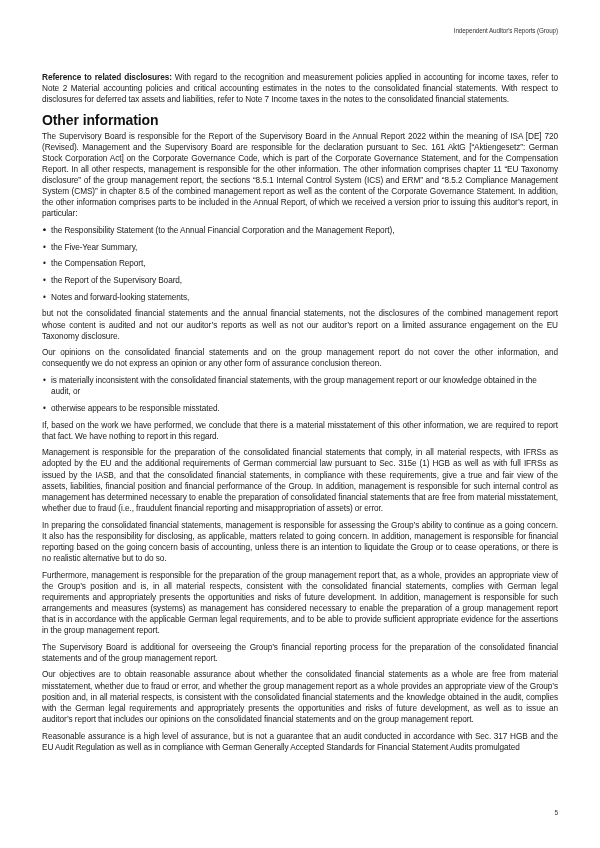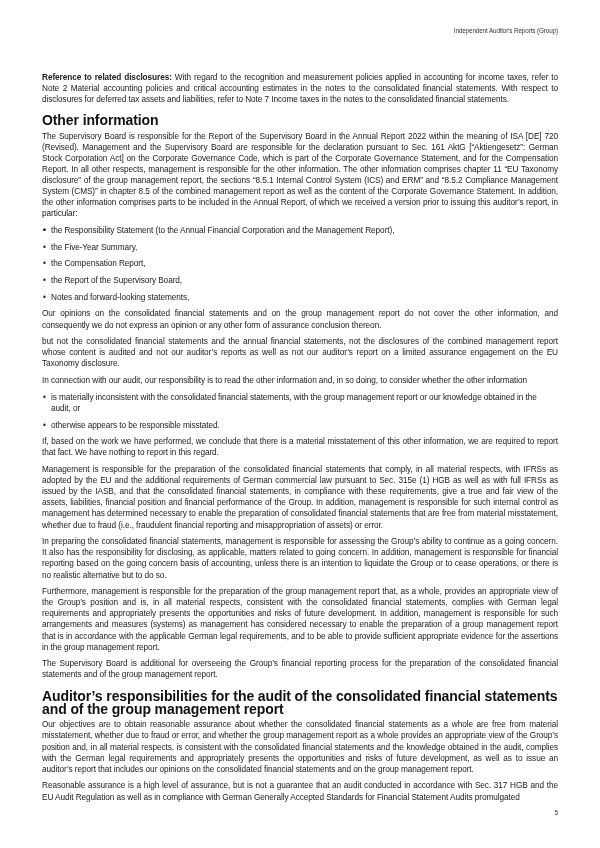--- a/index.html
+++ b/index.html
@@ -84,38 +84,36 @@
     <h2>Other information</h2>
     <p>The Supervisory Board is responsible for the Report of the Supervisory Board in the Annual Report 2022 within the meaning of ISA [DE] 720 (Revised). Management and the Supervisory Board are responsible for the declaration pursuant to Sec. 161 AktG [“Aktiengesetz”: German Stock Corporation Act] on the Corporate Governance Code, which is part of the Corporate Governance Statement, and for the Compensation Report. In all other respects, management is responsible for the other information. The other information comprises chapter 11 “EU Taxonomy disclosure” of the group management report, the sections “8.5.1 Internal Control System (ICS) and ERM” and “8.5.2 Compliance Management System (CMS)” in chapter 8.5 of the combined management report as well as the content of the Corporate Governance Statement. In addition, the other information comprises parts to be included in the Annual Report, of which we received a version prior to issuing this auditor’s report, in particular:</p>
     <ul>
       <li><span class="bullet">•</span></li>
       <li><span class="bullet">•</span><span>the Responsibility Statement (to the Annual Financial Corporation and the Management Report),</span></li>
       <li><span class="bullet">•</span><span>the Five-Year Summary,</span></li>
       <li><span class="bullet">•</span><span>the Compensation Report,</span></li>
       <li><span class="bullet">•</span><span>the Report of the Supervisory Board,</span></li>
       <li><span class="bullet">•</span><span>Notes and forward-looking statements,</span></li>
     </ul>
+    <p>but not the consolidated financial statements and the annual financial statements, not the disclosures of the combined management report whose content is audited and not our auditor’s reports as well as not our auditor’s report on a limited assurance engagement on the EU Taxonomy disclosure.</p>
     <p>Our opinions on the consolidated financial statements and on the group management report do not cover the other information, and consequently we do not express an opinion or any other form of assurance conclusion thereon.</p>
-    <p>but not the consolidated financial statements and the annual financial statements, not the disclosures of the combined management report whose content is audited and not our auditor’s reports as well as not our auditor’s report on a limited assurance engagement on the EU Taxonomy disclosure.</p>
-    <p>In connection with our audit, our responsibility is to read the other information and, in so doing, to consider whether the other information</p>
     <ul>
       <li><span class="bullet">•</span><span>is materially inconsistent with the consolidated financial statements, with the group management report or our knowledge obtained in the audit, or</span></li>
       <li><span class="bullet">•</span><span>otherwise appears to be responsible misstated.</span></li>
     </ul>
     <p>If, based on the work we have performed, we conclude that there is a material misstatement of this other information, we are required to report that fact. We have nothing to report in this regard.</p>
   </section>
 
   <section>
     <p>Management is responsible for the preparation of the consolidated financial statements that comply, in all material respects, with IFRSs as adopted by the EU and the additional requirements of German commercial law pursuant to Sec. 315e (1) HGB as well as with full IFRSs as issued by the IASB, and that the consolidated financial statements, in compliance with these requirements, give a true and fair view of the assets, liabilities, financial position and financial performance of the Group. In addition, management is responsible for such internal control as management has determined necessary to enable the preparation of consolidated financial statements that are free from material misstatement, whether due to fraud (i.e., fraudulent financial reporting and misappropriation of assets) or error.</p>
     <p>In preparing the consolidated financial statements, management is responsible for assessing the Group’s ability to continue as a going concern. It also has the responsibility for disclosing, as applicable, matters related to going concern. In addition, management is responsible for financial reporting based on the going concern basis of accounting, unless there is an intention to liquidate the Group or to cease operations, or there is no realistic alternative but to do so.</p>
     <p>Furthermore, management is responsible for the preparation of the group management report that, as a whole, provides an appropriate view of the Group’s position and is, in all material respects, consistent with the consolidated financial statements, complies with German legal requirements and appropriately presents the opportunities and risks of future development. In addition, management is responsible for such arrangements and measures (systems) as management has considered necessary to enable the preparation of a group management report that is in accordance with the applicable German legal requirements, and to be able to provide sufficient appropriate evidence for the assertions in the group management report.</p>
     <p>The Supervisory Board is additional for overseeing the Group’s financial reporting process for the preparation of the consolidated financial statements and of the group management report.</p>
   </section>
 
   <section>
-    <h2>Auditor’s responsibilities for the audit of the consolidated financial statements and of the group management report</h2>
     <p>Our objectives are to obtain reasonable assurance about whether the consolidated financial statements as a whole are free from material misstatement, whether due to fraud or error, and whether the group management report as a whole provides an appropriate view of the Group’s position and, in all material respects, is consistent with the consolidated financial statements and the knowledge obtained in the audit, complies with the German legal requirements and appropriately presents the opportunities and risks of future development, as well as to issue an auditor’s report that includes our opinions on the consolidated financial statements and on the group management report.</p>
     <p>Reasonable assurance is a high level of assurance, but is not a guarantee that an audit conducted in accordance with Sec. 317 HGB and the EU Audit Regulation as well as in compliance with German Generally Accepted Standards for Financial Statement Audits promulgated</p>
   </section>
 
 </div>
 
 <div class="page-number">5</div>
 
 </body></html>

